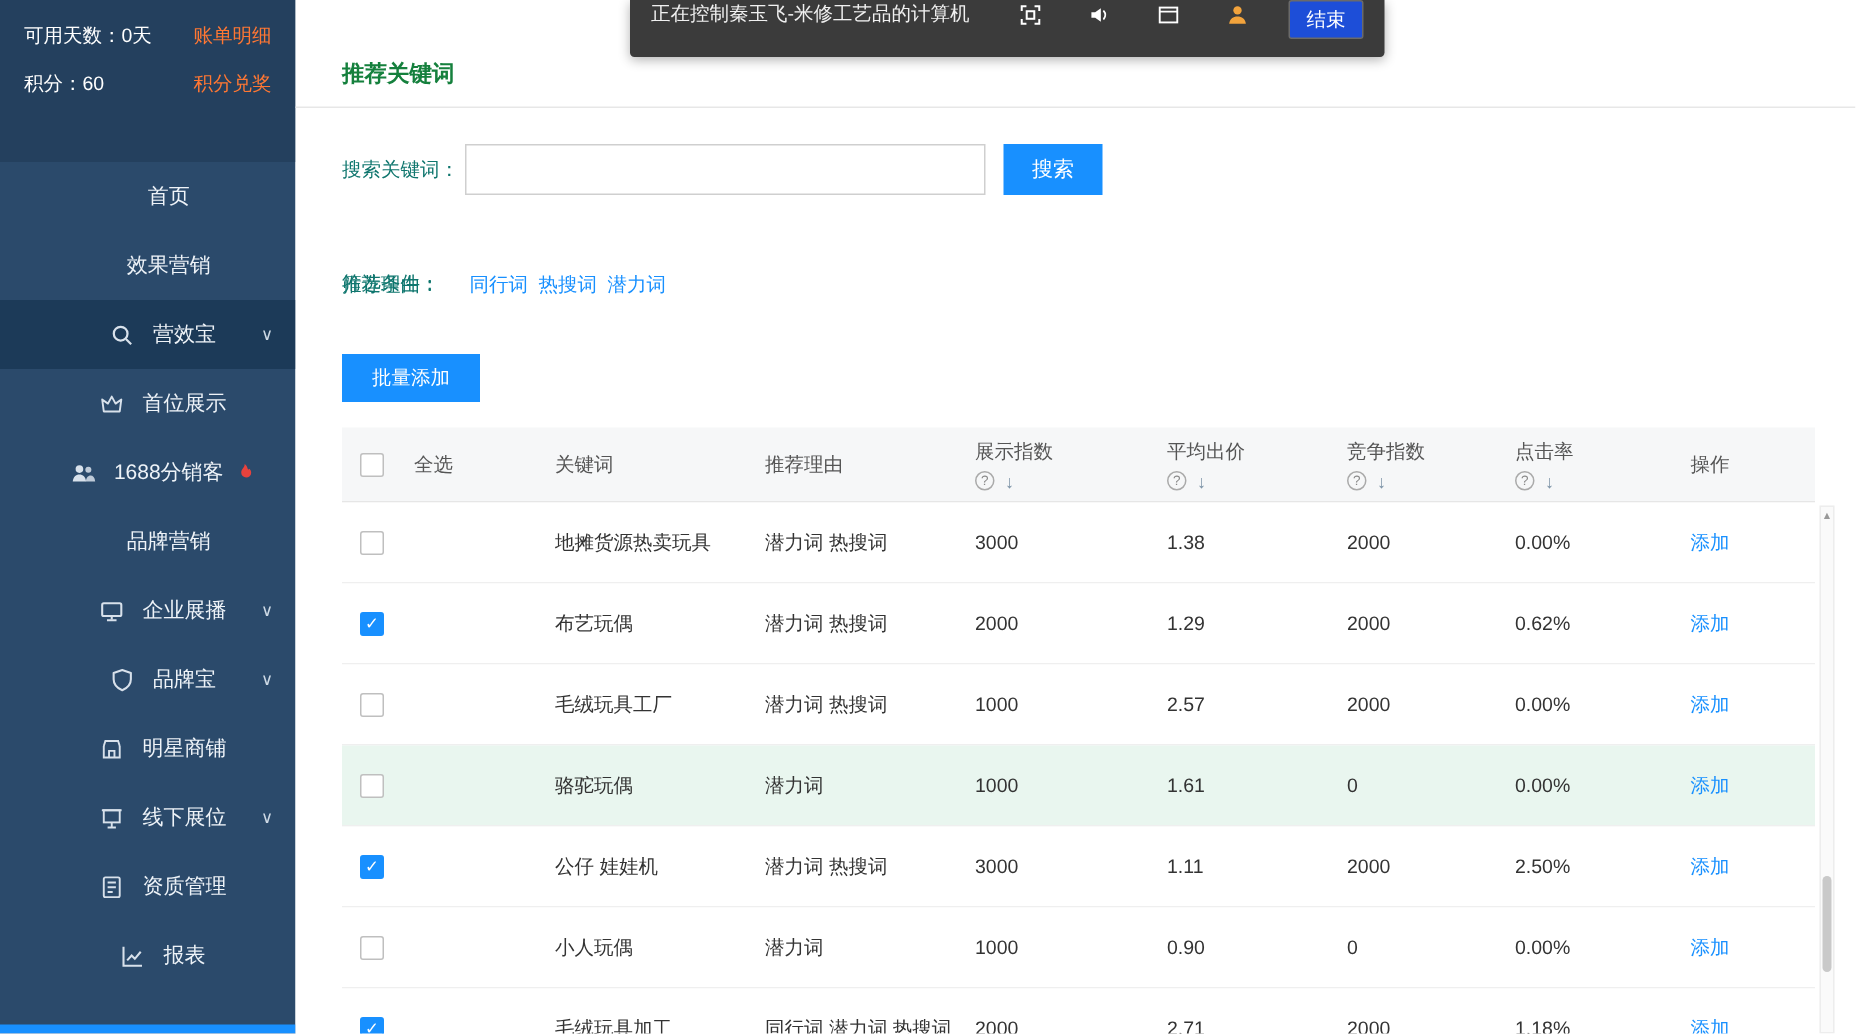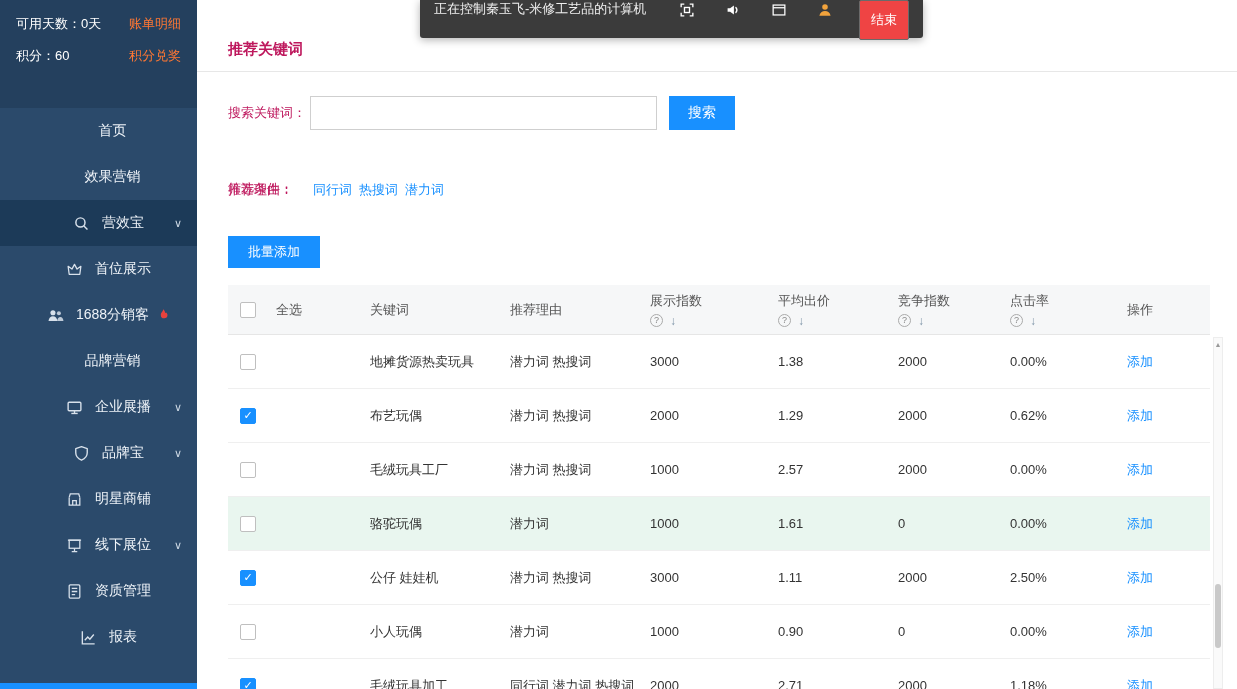--- a/index.html
+++ b/index.html
@@ -14,23 +14,23 @@
   .menu { position:absolute; top:108px; left:0; right:0; }
   .menu-item { position:relative; height:46px; display:flex; align-items:center; color:#eef3f8; font-size:14px; padding-left:28px; cursor:pointer;justify-content:center; }
   .menu-item .mi-icon { width:17px; height:17px; margin-left:-8px; margin-right:12px; flex:none; display:flex; align-items:center; justify-content:center; }
   .menu-item.selected { background:#1c3a58; }
   .menu-item .chev { position:absolute; right:15px; top:50%; transform:translateY(-50%); font-size:11px; color:#cdd9e5; }
   .menu-item .badge { margin-left:7px; display:flex; align-items:center; }
   .bottom-accent { position:absolute; left:0; bottom:0; width:197px; height:6px; background:#1890ff; }
 
   
   .main { position:absolute; left:197px; top:0; right:0; bottom:0; background:#fff; }
-  .page-title { position:absolute; left:31px; top:40px; font-size:15px; font-weight:700; color:#be185d; }
+  .page-title { position:absolute; left:31px; top:40px; font-size:15px; font-weight:700; color:#15803d; }
   .top-divider { position:absolute; left:0; right:0; top:71px; height:1px; background:#e7e7e7; }
-  .form-label { font-size:13px; color:#be185d; }
+  .form-label { font-size:13px; color:#0f766e; }
   .search-row { position:absolute; left:31px; top:96px; height:34px; display:flex; align-items:center; }
   .search-input { width:347px; height:34px; border:1px solid #cfcfcf; margin-left:4px; padding:0 8px; font-size:13px; outline:none; font-family:inherit; }
   .search-btn { width:66px; height:34px; background:#1890ff; color:#fff; border:none; font-size:14px; margin-left:12px; cursor:pointer; font-family:inherit; }
   .filter-label { position:absolute; left:31px; top:168px;margin-top:12px; }
   .reason-row { position:absolute; left:31px; top:181px; display:flex; align-items:center; }
   .reason-links { display:flex; margin-left:20px; gap:7px; }
   .link-blue { color:#1890ff; font-size:13px; cursor:pointer; text-decoration:none; }
   .batch-btn { position:absolute; left:31px; top:236px; width:92px; height:32px; background:#1890ff; color:#fff; font-size:13px; border:none; cursor:pointer; font-family:inherit; }
 
   
@@ -58,21 +58,21 @@
   
   .vscroll { position:absolute; left:1016px; top:337px; width:10px; height:352px; background:#fafafa; border:1px solid #ededed; }
   .vs-arrow { position:absolute; top:3px; left:0; width:100%; text-align:center; font-size:7px; color:#999; cursor:pointer; }
   .vs-thumb { position:absolute; left:1px; top:246px; width:6px; height:64px; background:#c9c9c9; border-radius:4px; cursor:pointer; }
 
   
   .remote-bar { position:absolute; left:420px; top:0; width:503px; height:38px; background:#3b3b3b; border-radius:0 0 3px 3px; display:flex; align-items:flex-start; padding:0 14px; color:#fff; z-index:30; box-shadow:0 2px 8px rgba(0,0,0,.3); }
   .rb-text { font-size:13px; color:#f0f0f0; white-space:nowrap; }
   .rb-icons { display:flex; align-items:center; gap:26px; margin-left:auto; }
   .rb-icon { width:20px; height:20px; display:flex; align-items:center; justify-content:center; cursor:pointer; }
-  .rb-end { margin-left:24px; font-size:13px; color:#fff; cursor:pointer; padding:10px 11px; border:1px solid #6a6a6a; border-radius:2px; background:#ef4444; white-space:nowrap; }
+  .rb-end { margin-left:24px; font-size:13px; color:#fff; cursor:pointer; padding:3px 11px; border:1px solid #6a6a6a; border-radius:2px; background:#1d4ed8; white-space:nowrap; }
 </style>
 </head>
 <body>
 
 <div class="screen">
 
   <aside class="sidebar">
     <div class="stats">
       <div class="stat-row">
         <span>可用天数：0天</span>

